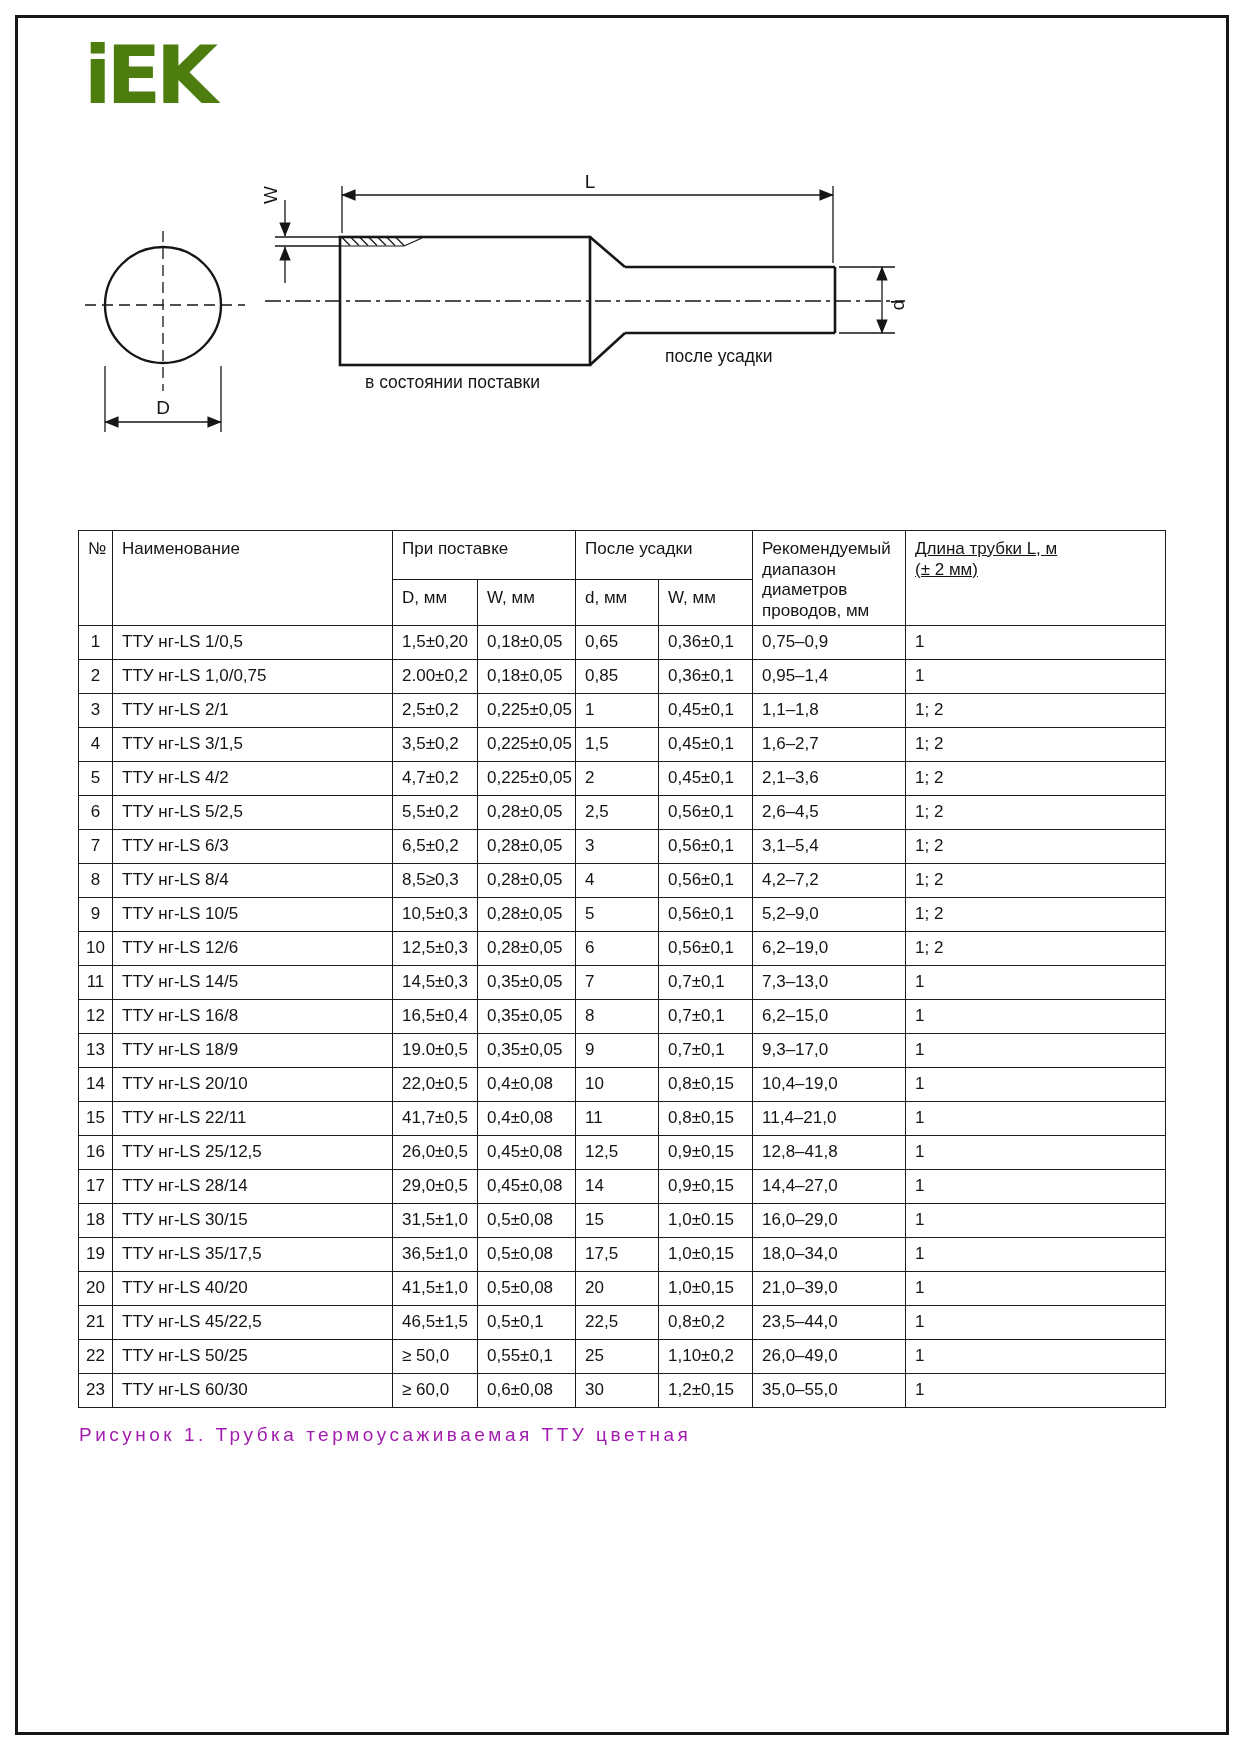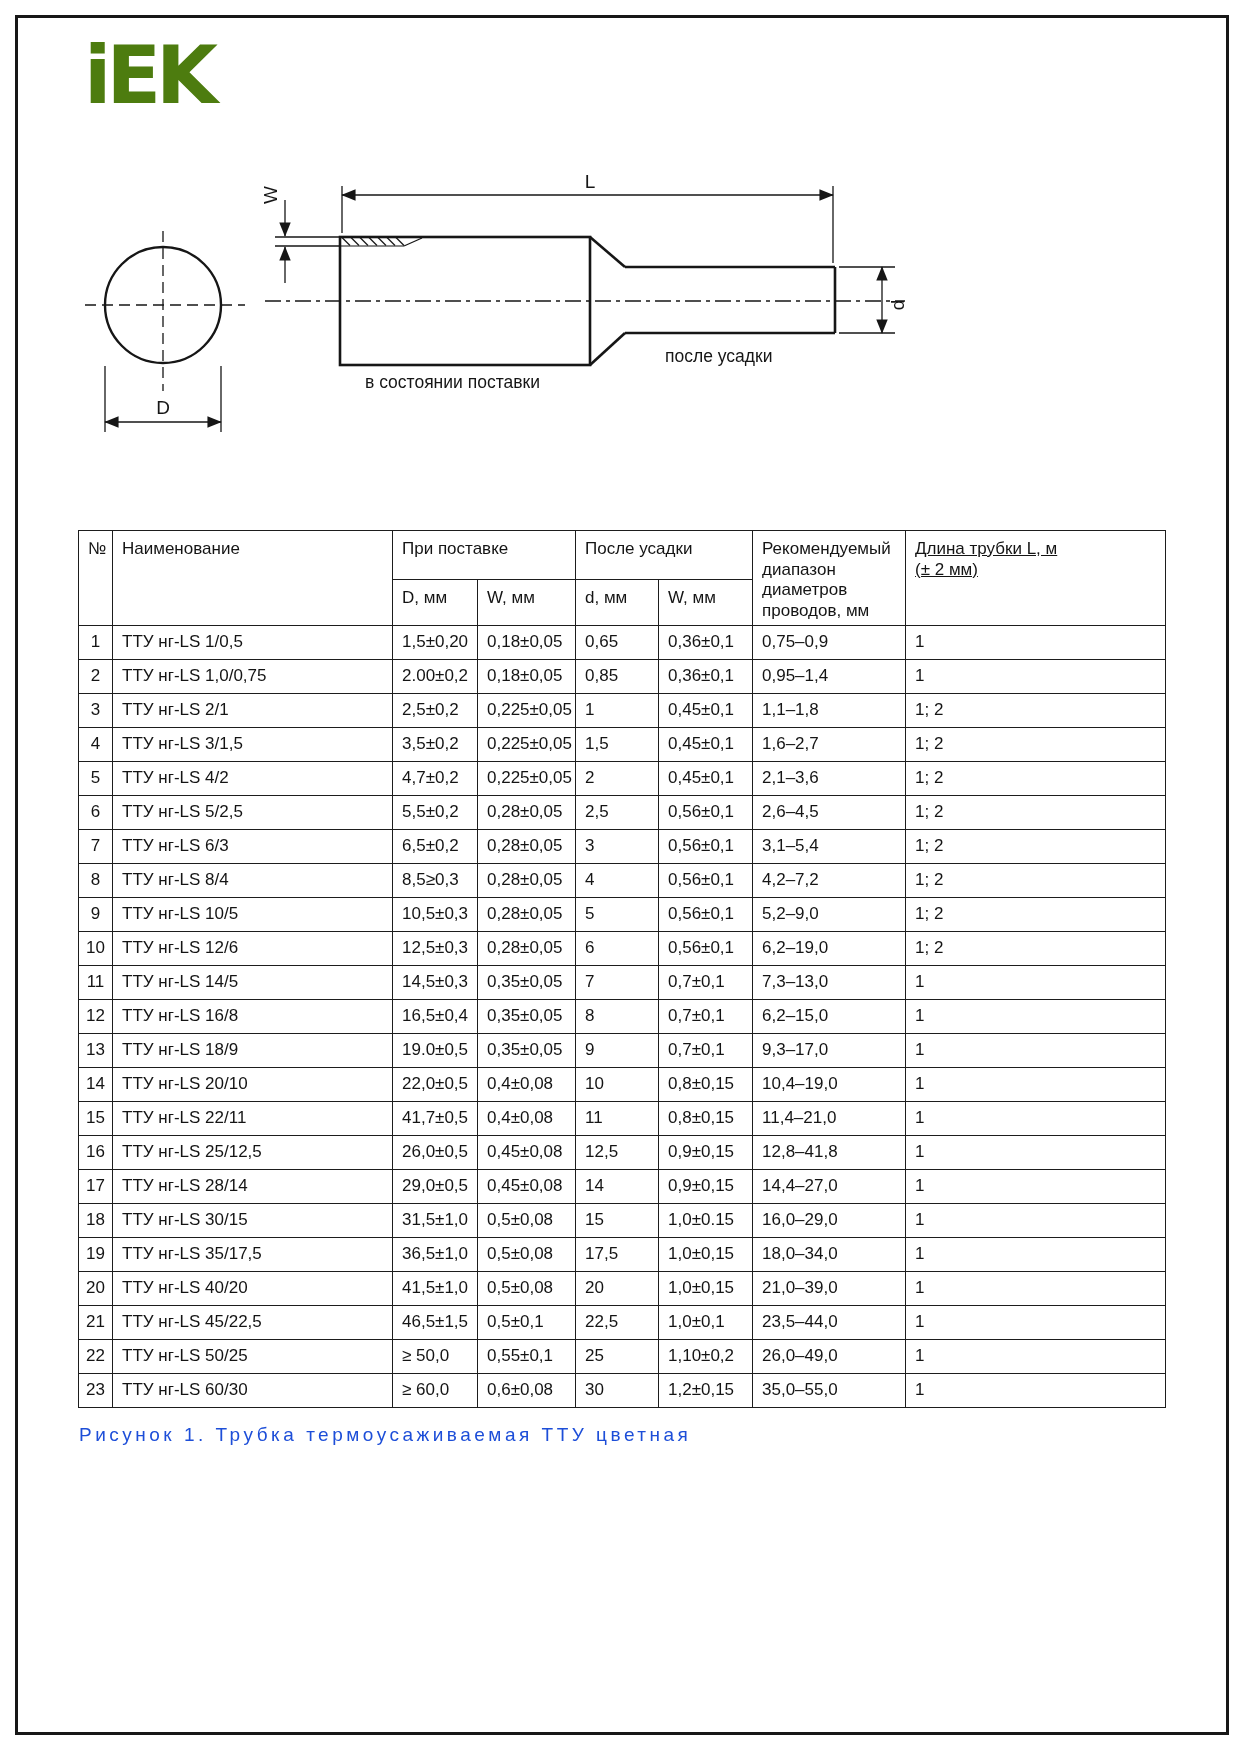--- a/index.html
+++ b/index.html
@@ -31,21 +31,21 @@
   .spec thead tr:nth-child(1) { height:38px; }
   .spec thead tr:nth-child(2) { height:36px; }
   .spec td {
     height:34px; vertical-align:middle; padding:2px 5px 2px 9px; line-height:1.1;
     white-space:nowrap;
   }
   .spec td.c-num { text-align:center; padding-left:2px; padding-right:2px; }
   .blk { display:block;text-decoration:underline; }
   .caption {
     position:absolute; left:79px; top:1424px;
-    font-size:19px; letter-spacing:3.5px; color:#1d4ed8; white-space:nowrap;
+    font-size:19px; letter-spacing:3.5px; color:#a21caf; white-space:nowrap;
   }
   .diagram text { font-family:"Liberation Sans","DejaVu Sans",sans-serif; fill:#161616; }
 </style>
 </head>
 <body>
 
 <div class="page">
   <div class="frame"></div>
 
   <div class="logo">iEK</div>
@@ -349,21 +349,21 @@
           <td>1,0±0,15</td>
           <td>21,0–39,0</td>
           <td>1</td>
         </tr>
         <tr>
           <td class="c-num">21</td>
           <td>ТТУ нг-LS 45/22,5</td>
           <td>46,5±1,5</td>
           <td>0,5±0,1</td>
           <td>22,5</td>
-          <td>1,0±0,1</td>
+          <td>0,8±0,2</td>
           <td>23,5–44,0</td>
           <td>1</td>
         </tr>
         <tr>
           <td class="c-num">22</td>
           <td>ТТУ нг-LS 50/25</td>
           <td>≥ 50,0</td>
           <td>0,55±0,1</td>
           <td>25</td>
           <td>1,10±0,2</td>

